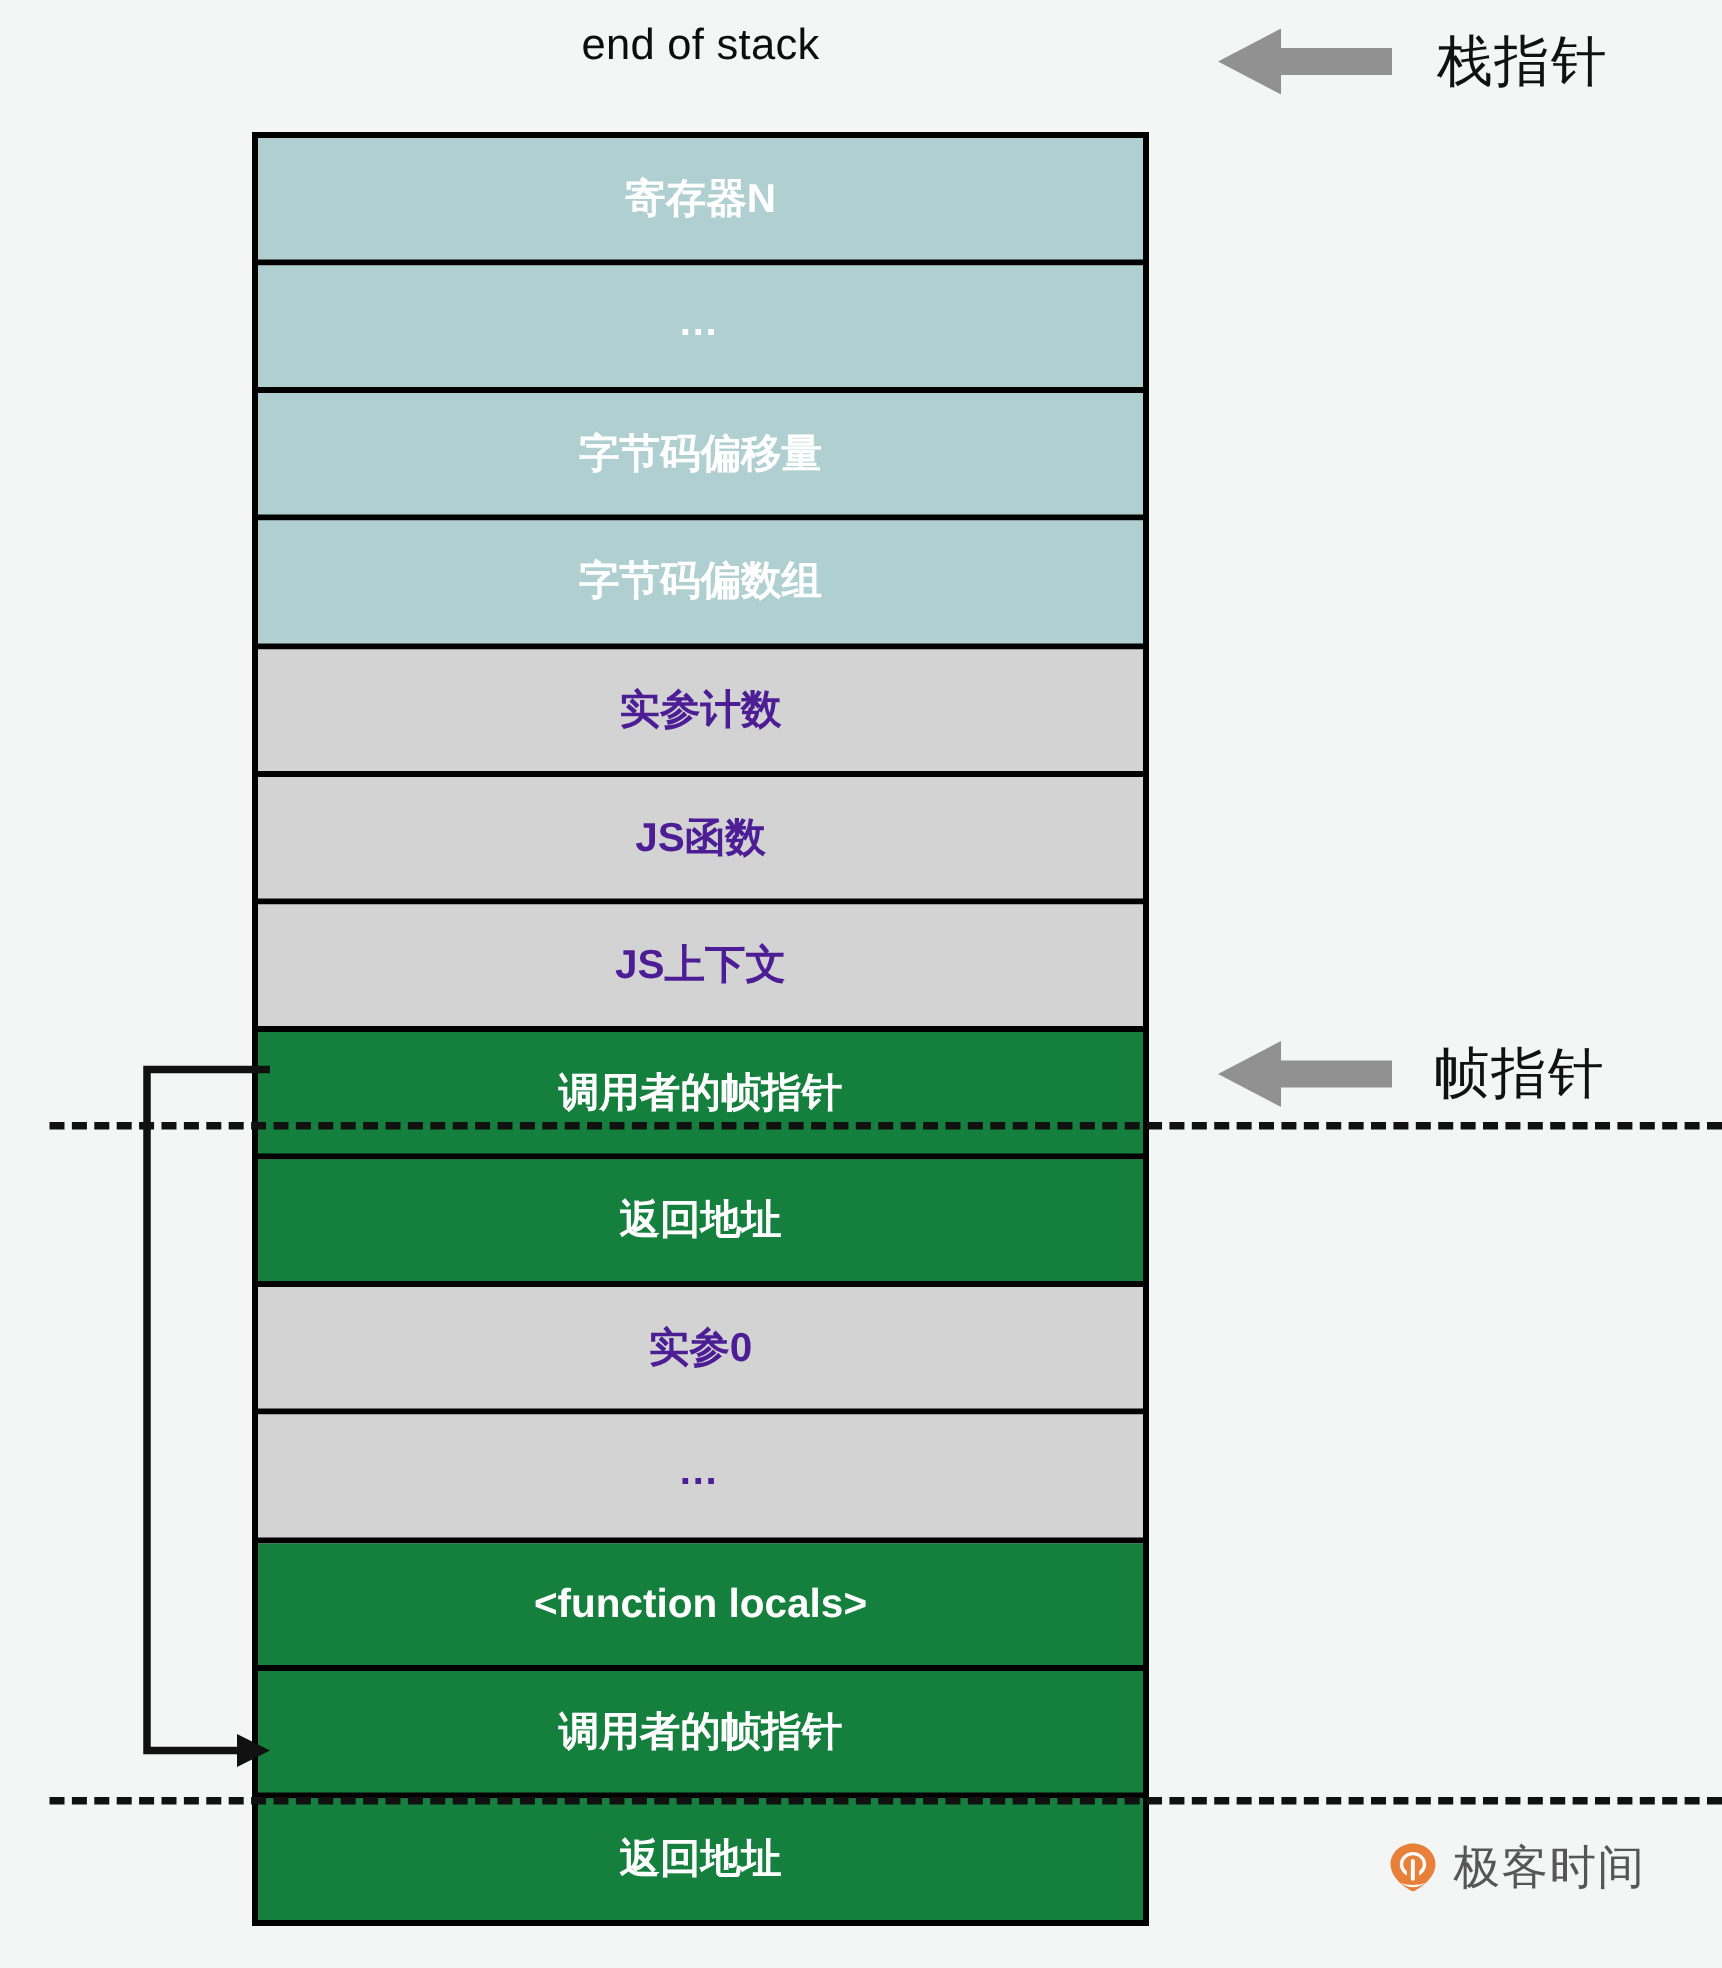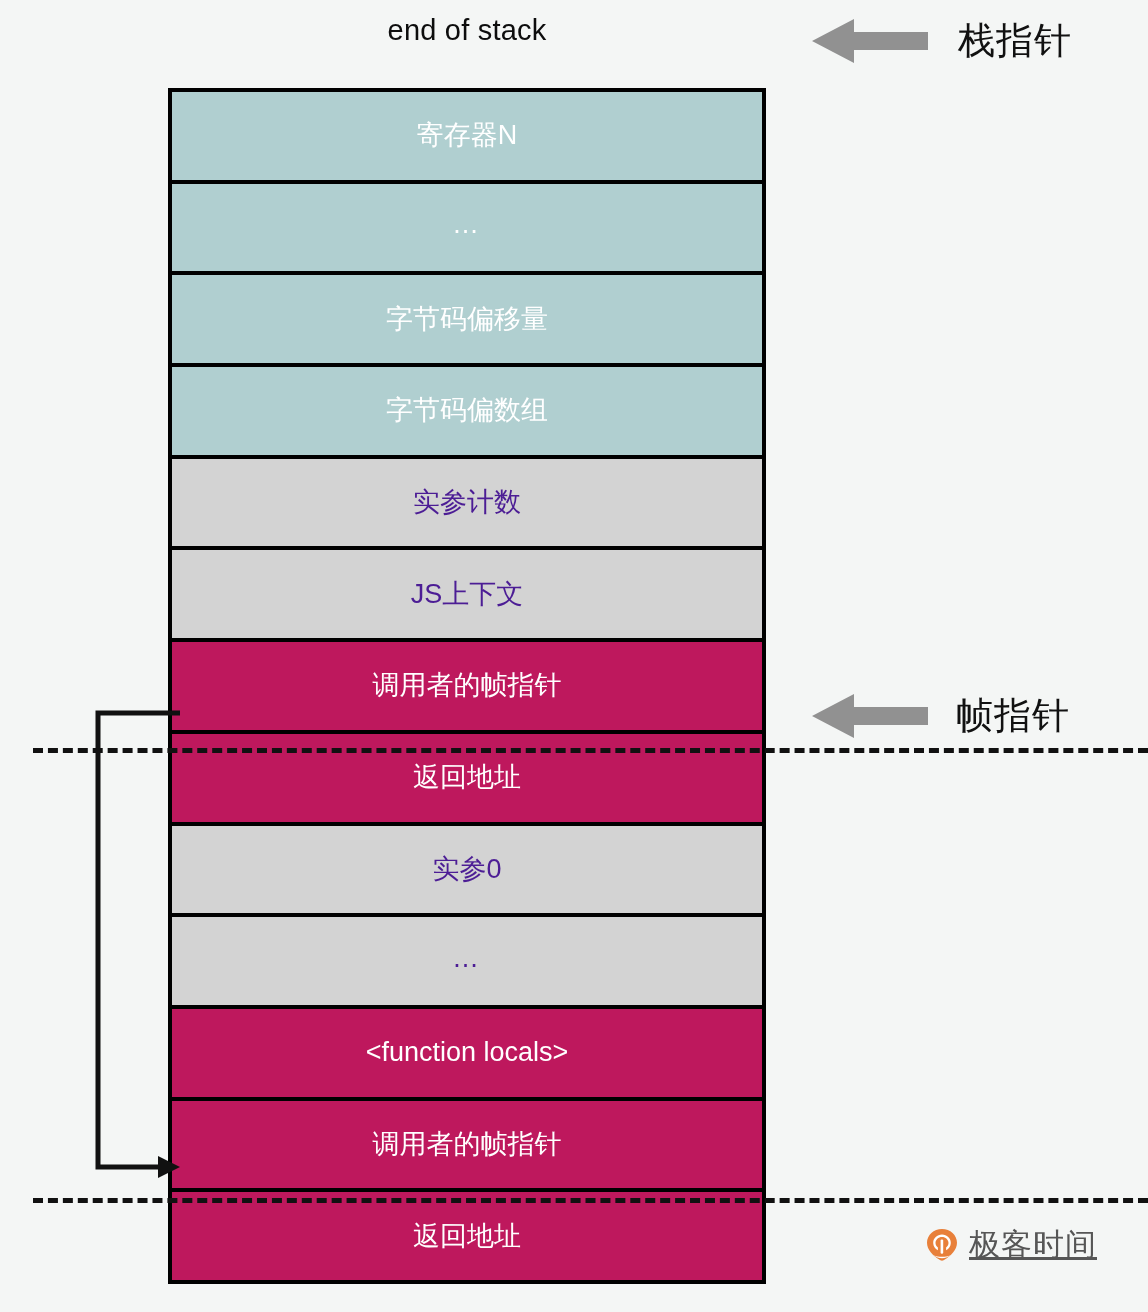--- a/index.html
+++ b/index.html
@@ -32,41 +32,42 @@
     position: absolute;
     left: 168px;
     top: 88px;
     width: 598px;
     height: 1196px;
     box-sizing: border-box;
     border: 4px solid #000;
     display: flex;
     flex-direction: column;
     z-index: 3;
+    font-weight: bold;
   }
   .stack-row {
     flex: 1 1 0;
     min-height: 0;
     box-sizing: border-box;
     border-bottom: 4px solid #000;
     display: flex;
     align-items: center;
     justify-content: center;
     font-size: 27px;
     line-height: 1;
     position: relative;
   }
   .stack-row:last-child { border-bottom: none; }
 
   .stack-row.tone-light-teal {
     background: #b0cfd0;
     color: #ffffff;
   }
   .stack-row.tone-dark-teal {
-    background: #be185d;
+    background: #15803d;
     color: #ffffff;
   }
   .stack-row.tone-gray {
     background: #d3d3d3;
     color: #4c1d95;
   }
   .row-label {
     display: block;
     white-space: nowrap;
   }
@@ -131,21 +132,20 @@
     align-items: center;
     gap: 10px;
     z-index: 7;
   }
   #watermark-logo { width: 34px; height: 34px; display: block; }
   #watermark-text {
     font-size: 31px;
     color: #565656;
     letter-spacing: 1px;
     white-space: nowrap;
-    text-decoration: underline;
   }
 </style>
 </head>
 <body>
 
 <div id="end-of-stack-label">end of stack</div>
 
 <div id="stack-box">
     <div class="stack-row tone-light-teal">
       <span class="row-label">寄存器N</span>
@@ -154,20 +154,23 @@
       <span class="row-label ellipsis">…</span>
     </div>
     <div class="stack-row tone-light-teal">
       <span class="row-label">字节码偏移量</span>
     </div>
     <div class="stack-row tone-light-teal">
       <span class="row-label">字节码偏数组</span>
     </div>
     <div class="stack-row tone-gray">
       <span class="row-label">实参计数</span>
+    </div>
+    <div class="stack-row tone-gray">
+      <span class="row-label">JS函数</span>
     </div>
     <div class="stack-row tone-gray">
       <span class="row-label">JS上下文</span>
     </div>
     <div class="stack-row tone-dark-teal">
       <span class="row-label">调用者的帧指针</span>
     </div>
     <div class="stack-row tone-dark-teal">
       <span class="row-label">返回地址</span>
     </div>

